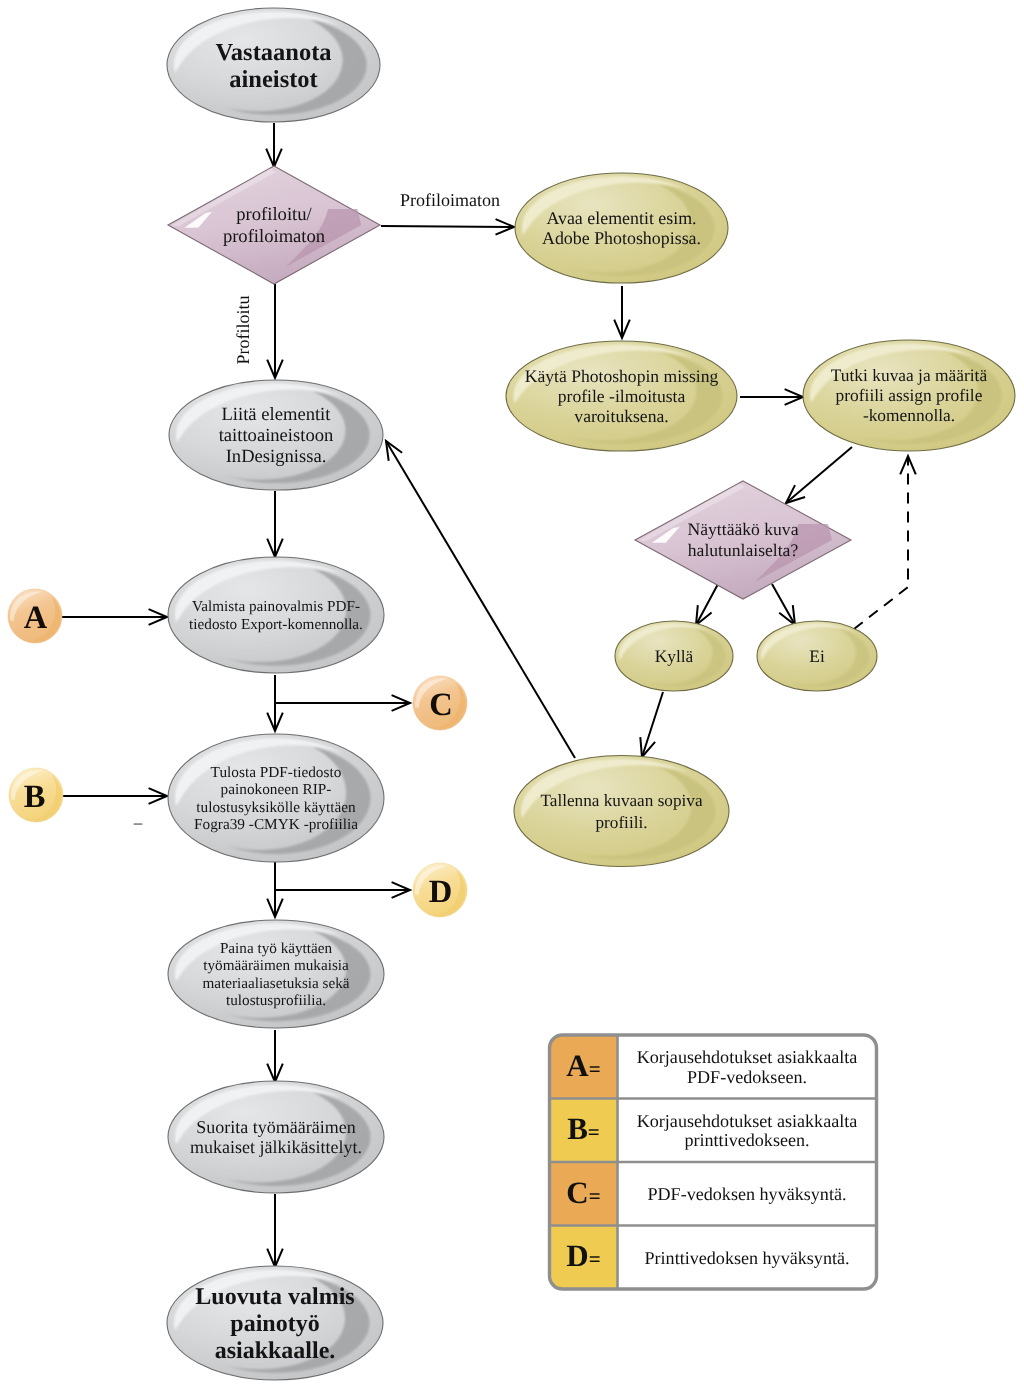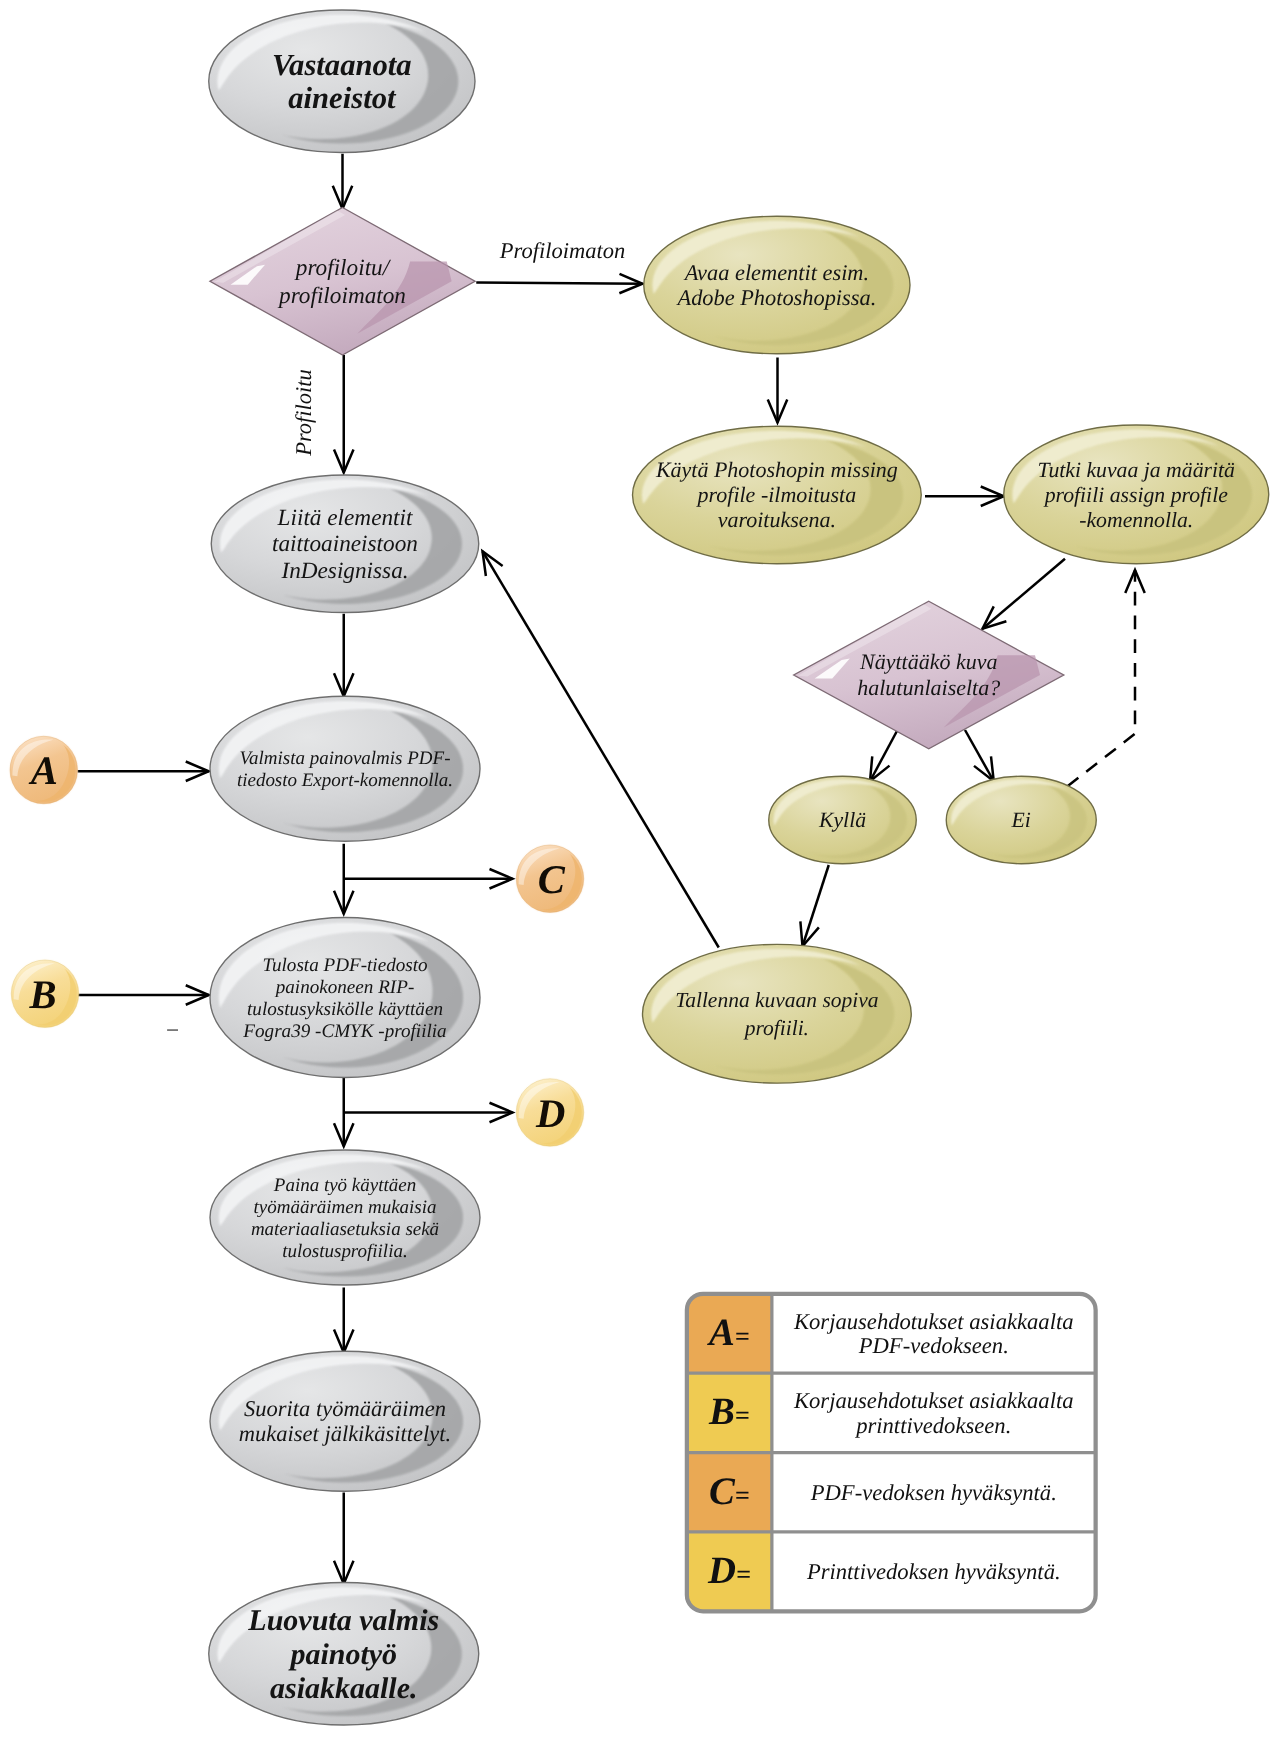--- a/index.html
+++ b/index.html
@@ -1,19 +1,19 @@
 <!DOCTYPE html>
 <html><head>
 <meta charset="utf-8">
 <title>Painotyon kulku</title>
 <style>
   html,body{margin:0;padding:0;background:#ffffff;
             -webkit-font-smoothing:antialiased;text-rendering:geometricPrecision;}
   body{width:1024px;height:1390px;overflow:hidden;font-family:"Liberation Serif",serif;}
-  #canvas{position:relative;width:1024px;height:1390px;font-style:italic;}
+  #canvas{position:relative;width:1024px;height:1390px;}
   svg{display:block;}
 </style>
 </head>
 <body>
 
 <div id="canvas">
   <svg id="chart" width="1024" height="1390" viewBox="0 0 1024 1390" xmlns="http://www.w3.org/2000/svg">
       <defs>
         <filter id="soft" x="-20%" y="-20%" width="140%" height="140%">
           <feGaussianBlur stdDeviation="0.85"></feGaussianBlur>

